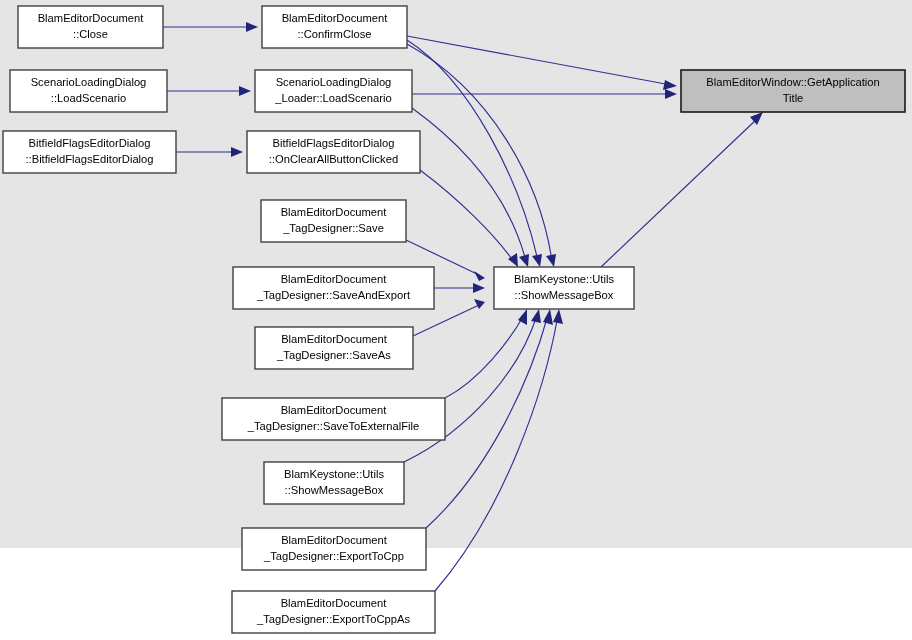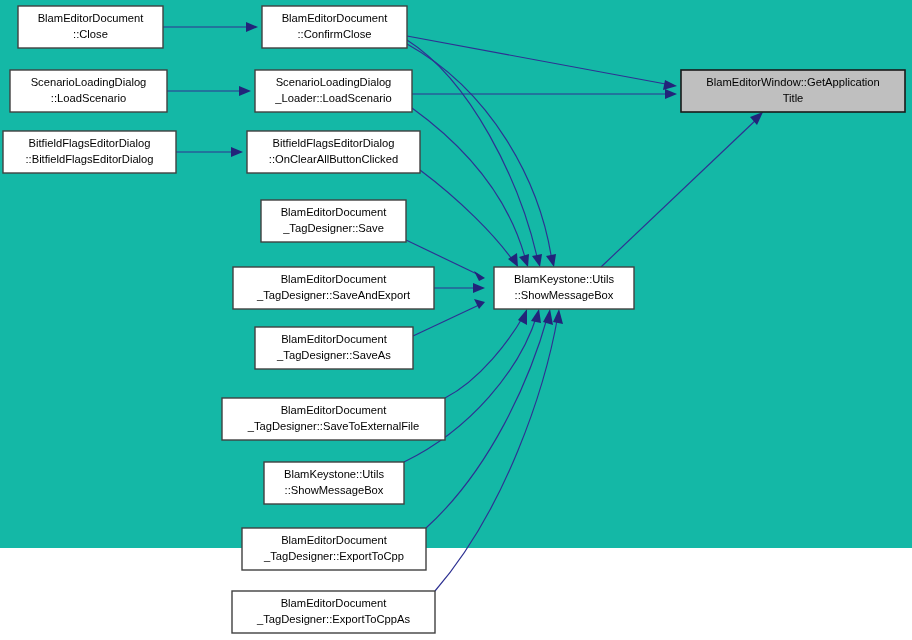--- a/index.html
+++ b/index.html
@@ -10,21 +10,21 @@
   body {
     width: 912px;
     height: 640px;
     font-family: "Liberation Sans", sans-serif;
     overflow: hidden;
   }
   #graph-root {
     position: relative;
     width: 912px;
     height: 548px;
-    background: #14b8a6;
+    background: #e5e5e5;
   }
   svg#callgraph {
     display: block;
     width: 912px;
     height: 640px;
   }
   .node-rect {
     fill: #ffffff;
     stroke: #404040;
     stroke-width: 1.4px;

